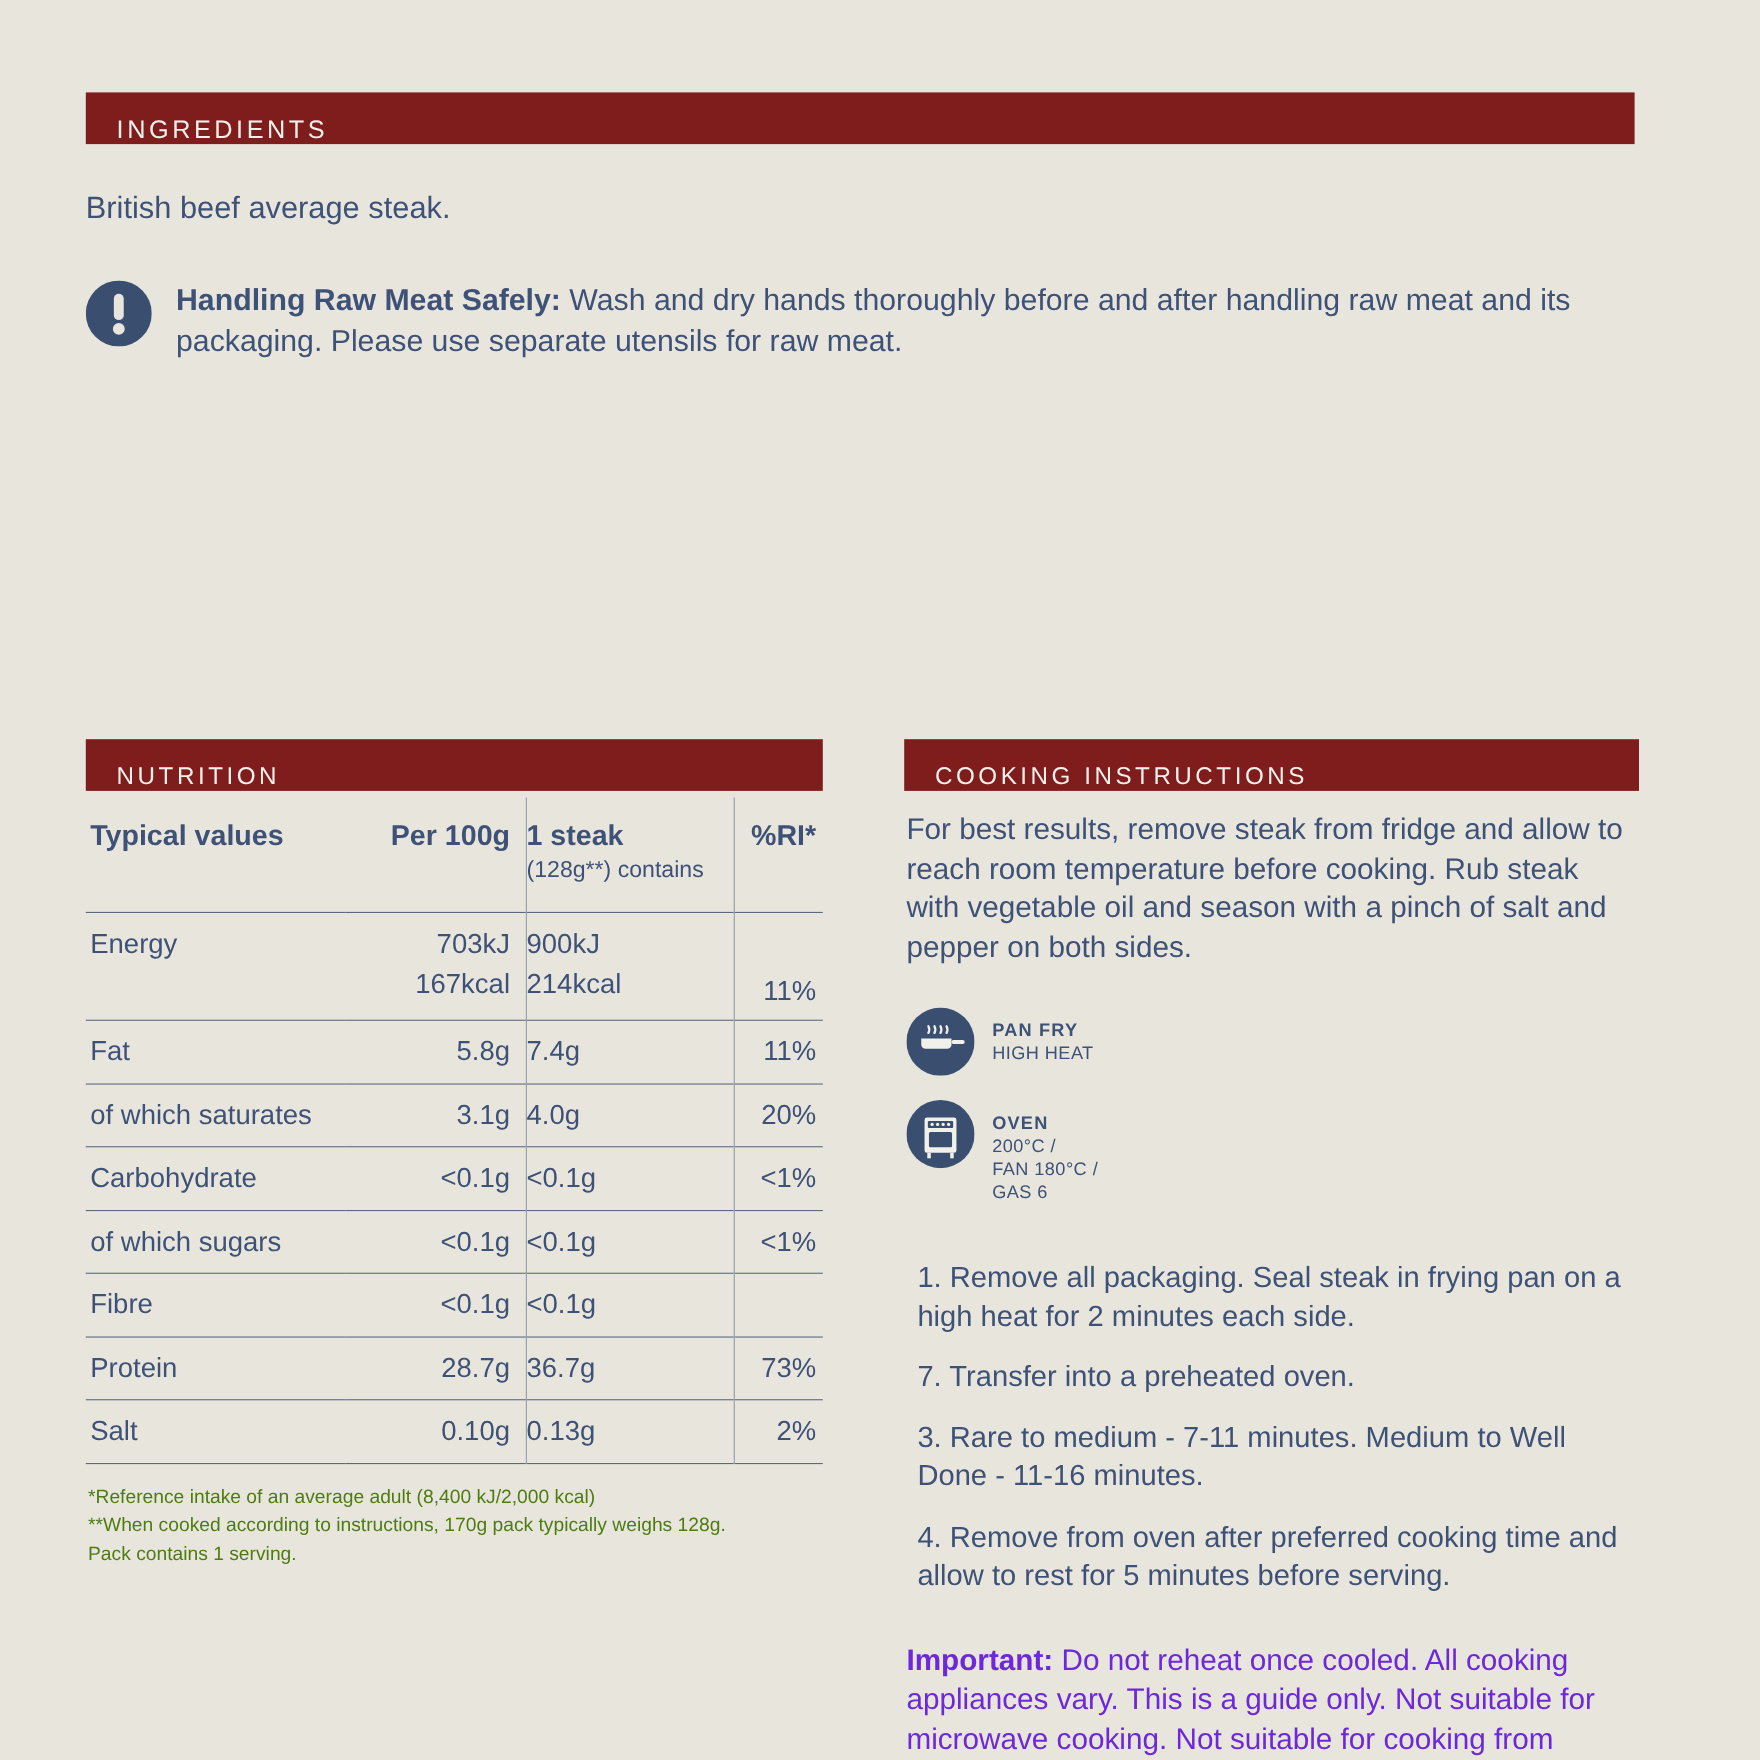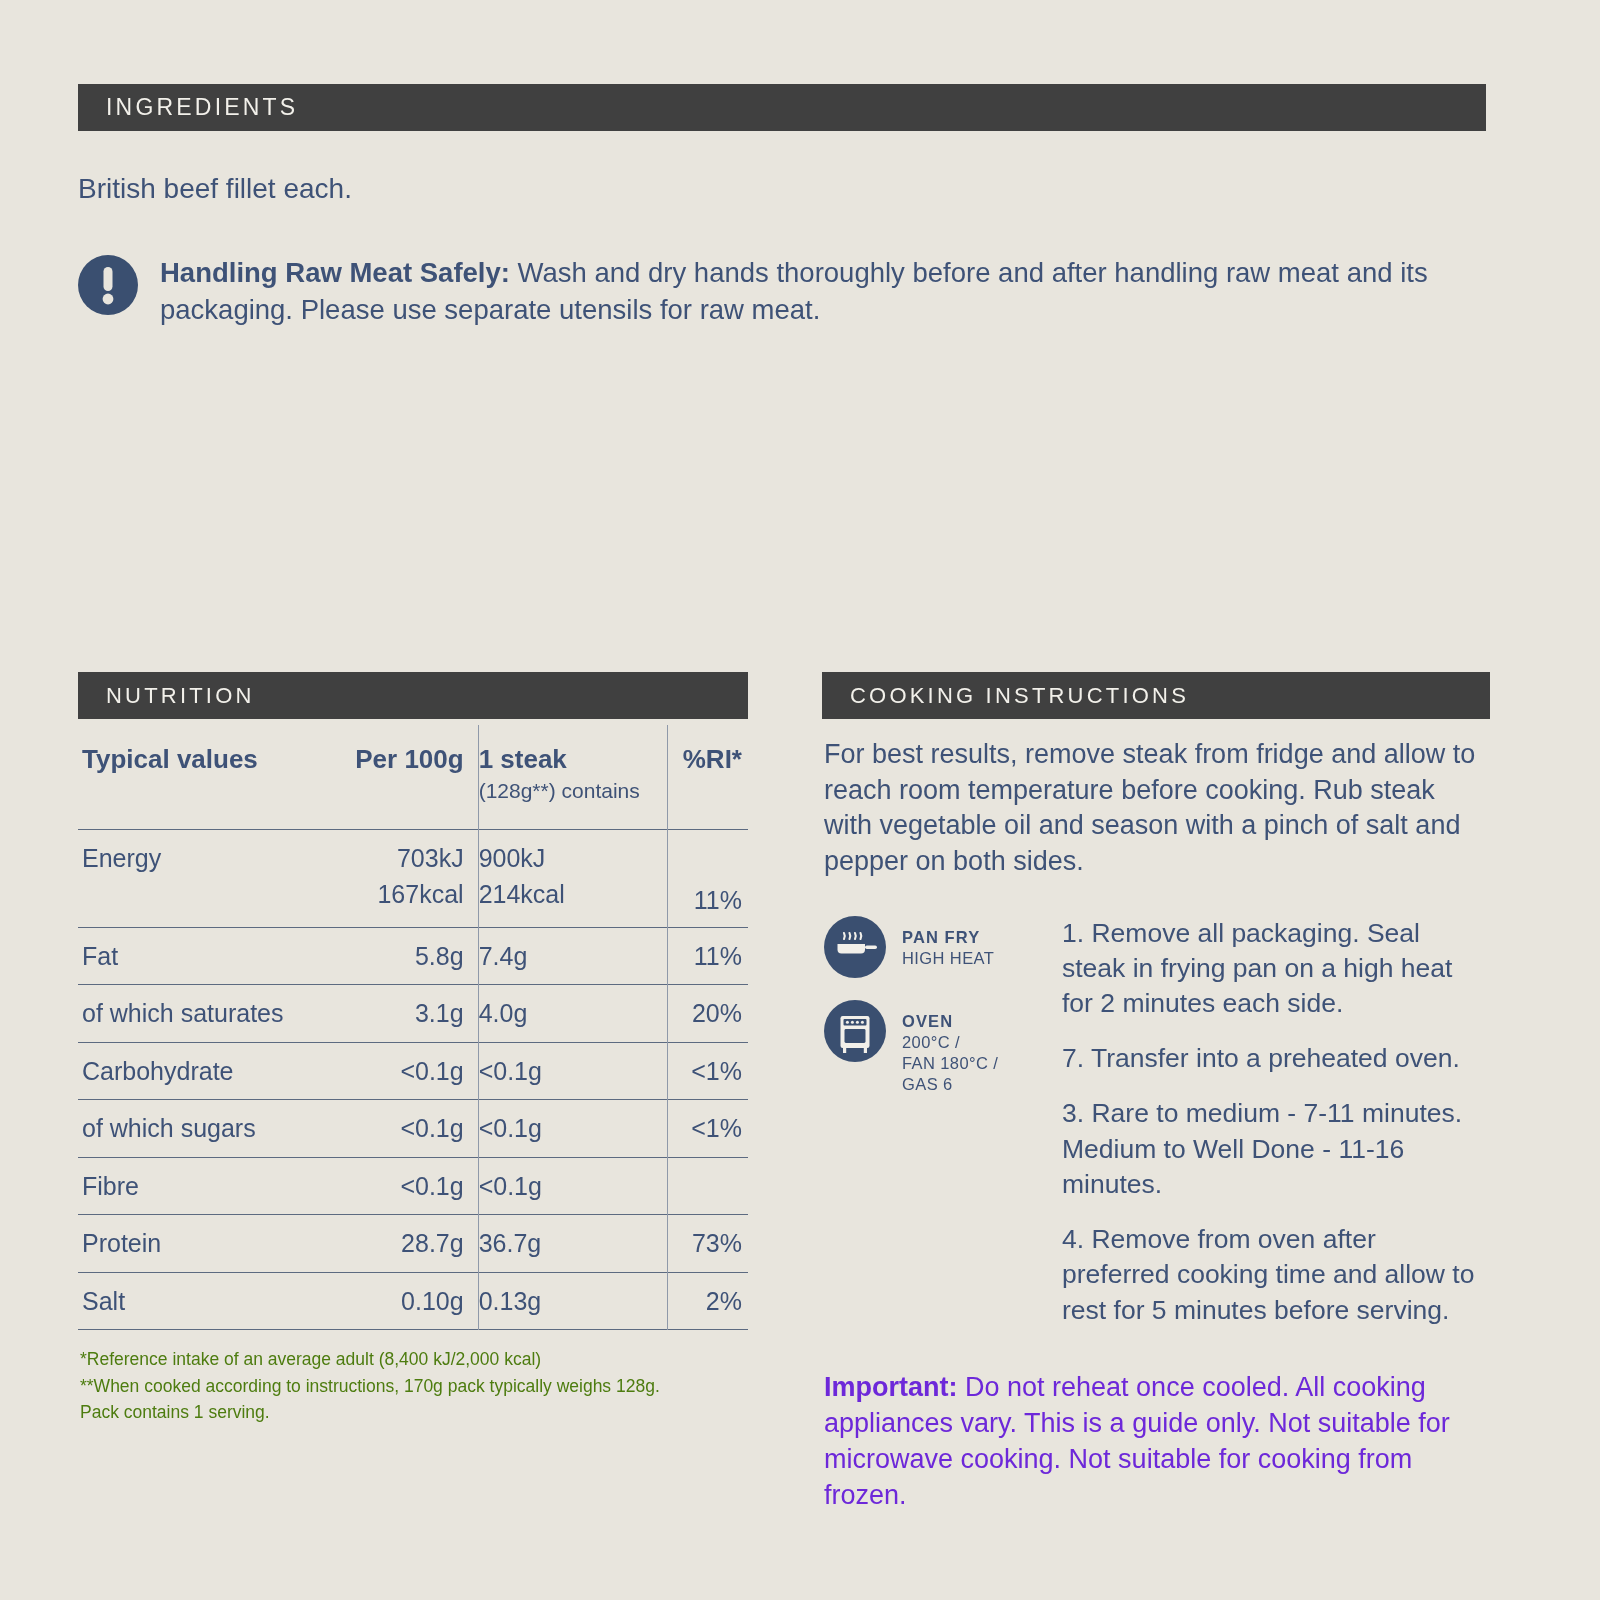--- a/index.html
+++ b/index.html
@@ -14,24 +14,24 @@
   .page {
     position: relative;
     width: 1600px;
     height: 1600px;
     background: #e8e5dd;
     color: #374d6e;
   }
 
   
   .bar {
-    background: #404040;
+    background: #7f1d1d;
     color: #f2f0ea;
     display: flex;
-    align-items: center;
+    align-items: flex-end;
     letter-spacing: 3.2px;
     font-size: 23px;
     font-weight: 400;
     padding-left: 28px;
   }
 
   
   .ingredients-section {
     position: absolute;
     left: 78px;
@@ -138,20 +138,21 @@
     font-size: 27px;
     line-height: 1.32;
     color: #3e5277;
     padding-left: 2px;
   }
 
   .cook-mid {
     display: flex;
     margin-top: 36px;
     align-items: flex-start;
+    flex-direction: column;
   }
   .cook-icons { flex: 0 0 228px; padding-left: 2px; }
 
   .icon-row {
     display: flex;
     align-items: flex-start;
     margin-bottom: 22px;
   }
   .icon-row:last-child { margin-bottom: 0; }
   .icon-circle {
@@ -191,21 +192,21 @@
 </head>
 <body>
 
 <div class="page">
 
   <section class="ingredients-section">
     <div class="bar">
       <span>INGREDIENTS</span>
     </div>
     <div class="ingredients-body">
-      <div class="ingredients-text">British beef fillet each.</div>
+      <div class="ingredients-text">British beef average steak.</div>
 
       <div class="handling">
         <span class="warn-icon">
           <svg width="60" height="60" viewBox="0 0 60 60">
             <circle cx="30" cy="30" r="30" fill="#3a4f70"></circle>
             <rect x="25.5" y="12" width="9" height="24" rx="4.5" fill="#e8e5dd"></rect>
             <circle cx="30" cy="44" r="5.4" fill="#e8e5dd"></circle>
           </svg>
         </span>
         <div class="handling-text">

